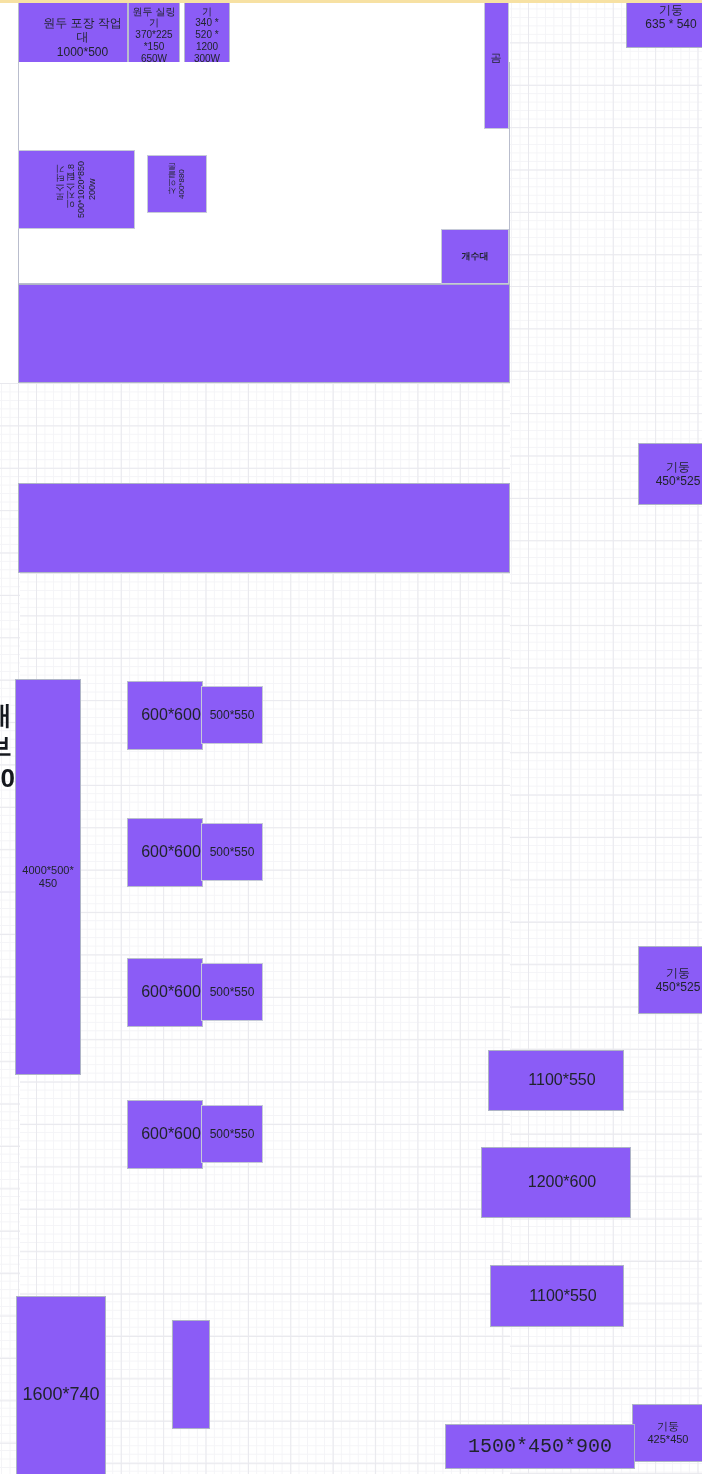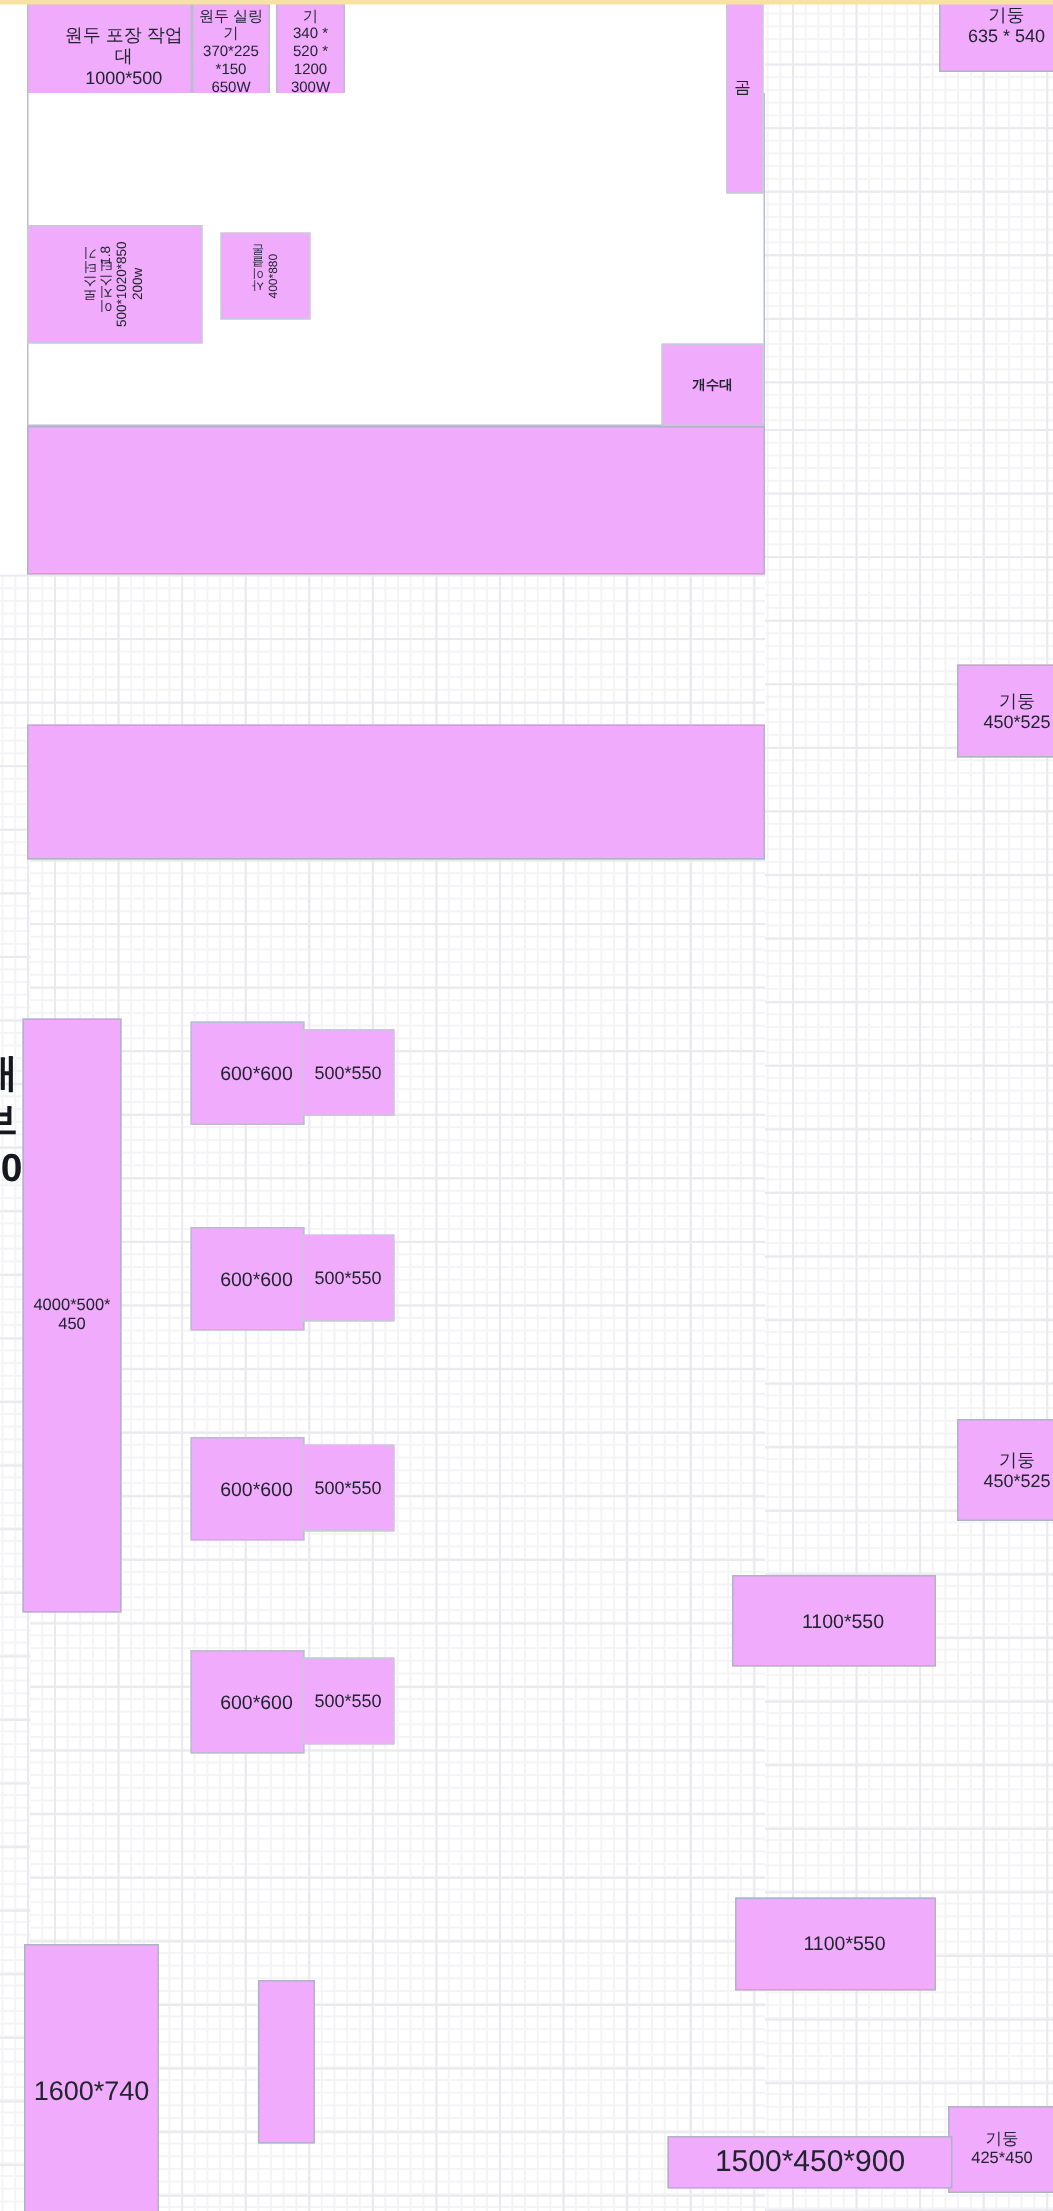--- a/index.html
+++ b/index.html
@@ -41,21 +41,21 @@
       42.4px 42.4px,
       8.48px 8.48px,
       8.48px 8.48px;
     background-position: 18px 0px, 18px 0px, 18px 0px, 18px 0px;
     z-index: 1;
   }
   
   .shape {
     position: absolute;
     box-sizing: border-box;
-    background: #f0abfc;
+    background: #8b5cf6;
     border: 1px solid #b9bdcd;
     display: flex;
     align-items: center;
     justify-content: center;
     text-align: center;
     color: #20242c;
     line-height: 1.18;
     white-space: pre-line;
     z-index: 5;
   }
@@ -67,21 +67,21 @@
     text-orientation: mixed;
   }
   .rotlabel {
     transform: rotate(180deg);
   }
   .fs8  { font-size: 8px; }
   .fs9  { font-size: 9px; }
   .fs10 { font-size: 10px; }
   .fs11 { font-size: 11px; }
   .fs12 { font-size: 12px; }
-  .fs13 { font-size: 13px; padding-left: 12px; }
+  .fs13 { font-size: 16px; padding-left: 12px; }
   .fs18 { font-size: 18px; }
   .fs20 { font-size: 20px; }
   
   .clipped-label {
     position: absolute;
     font-size: 26px;
     font-weight: 700;
     color: #15181e;
     line-height: 1.22;
     white-space: pre-line;
@@ -213,28 +213,31 @@
     <span>600*600</span>
   </div>
   <div class="shape thin fs12" style="left:201px; top:1105px; width:62px; height:58px;">
     <span>500*550</span>
   </div>
 
   <div class="shape strong fs13" style="left:488px; top:1050px; width:136px; height:61px;">
     <span>1100*550</span>
   </div>
 
+  <div class="shape strong fs13" style="left:481px; top:1147px; width:150px; height:71px;">
+    <span>1200*600</span>
+  </div>
 
   <div class="shape strong fs13" style="left:490px; top:1265px; width:134px; height:62px;">
     <span>1100*550</span>
   </div>
 
   <div class="shape strong fs18" style="left:16px; top:1276px; width:90px; height:198px;margin-top:20px;">
     <span>1600*740</span>
   </div>
 
   <div class="shape strong" style="left:172px; top:1320px; width:38px; height:109px;"></div>
 
-  <div class="shape strong fs20" style="left:445px; top:1424px; width:190px; height:35px;">
+  <div class="shape strong fs20" style="left:445px; top:1424px; width:190px; height:45px;font-family:Liberation Mono, monospace;">
     <span>1500*450*900</span>
   </div>
 
 </div>
 
 </body></html>

